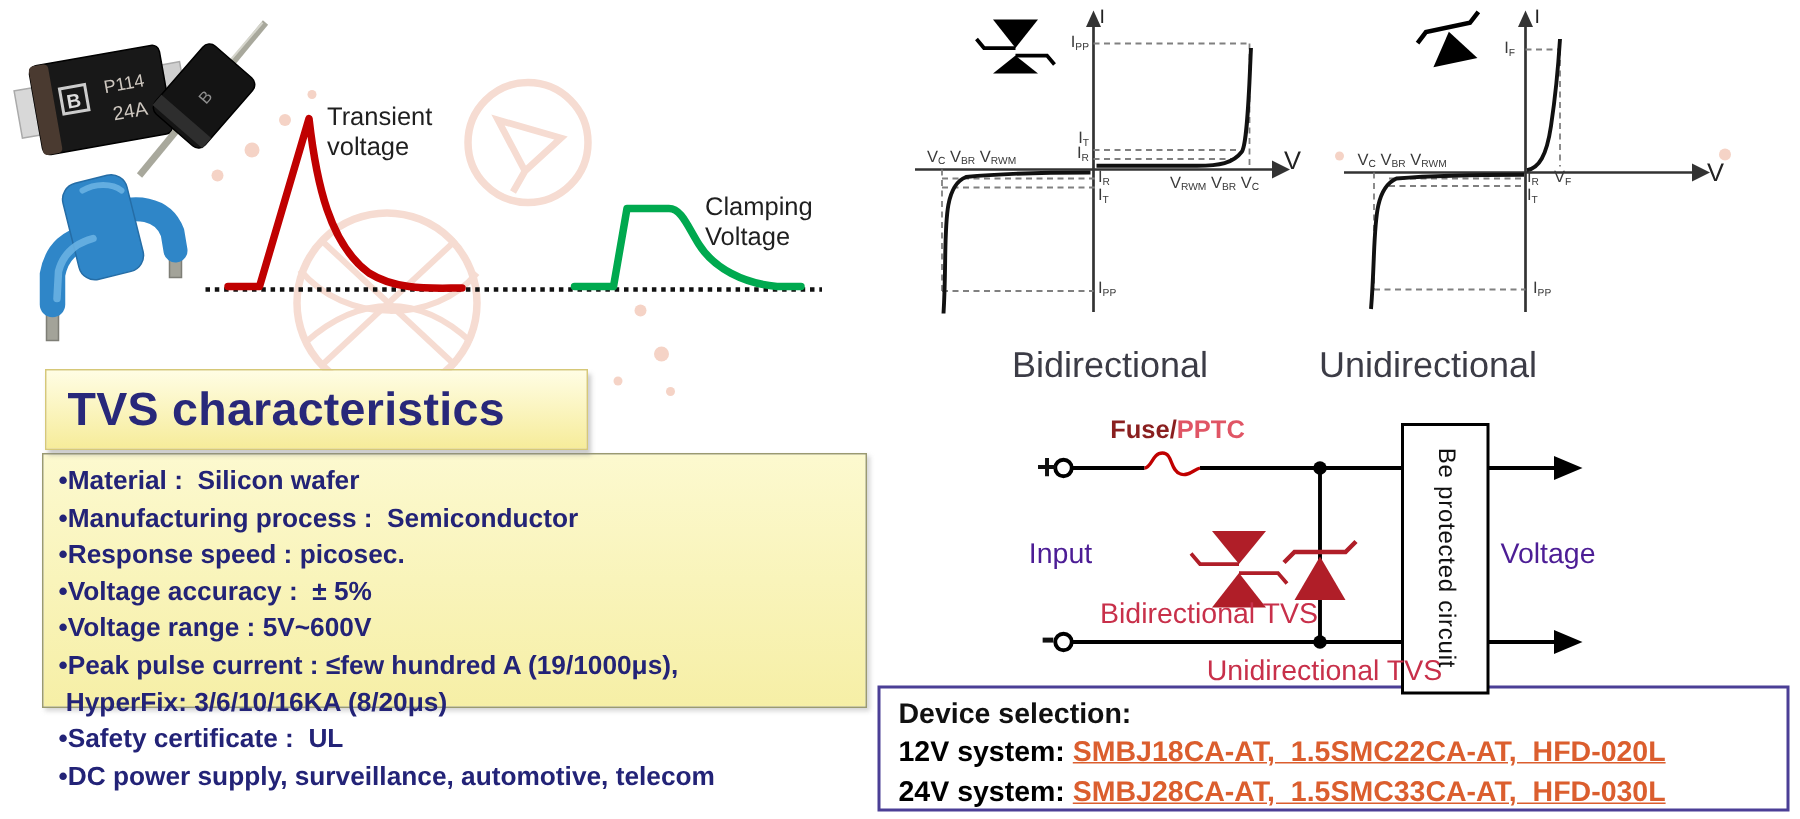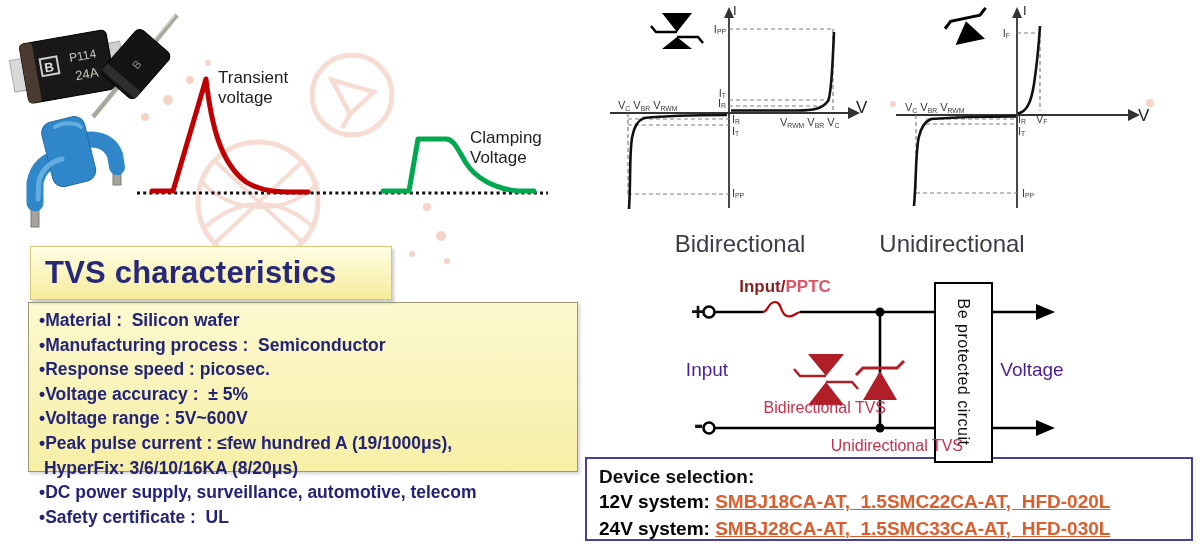--- a/index.html
+++ b/index.html
@@ -37,21 +37,21 @@
   .axisV{font-size:17px !important;color:#222;line-height:17px !important;}
   .axisI{font-size:13px !important;color:#222;line-height:13px !important;}
   
   .sec-header{position:absolute;z-index:2;font-size:24px;color:#3c3c46;text-align:center;line-height:26px;}
   .circ-text{position:absolute;z-index:5;white-space:nowrap;}
   .fuse-label{font-size:17px;font-weight:bold;text-align:center;}
   .fuse-dark{color:#8a1f1f;}
   .fuse-red{color:#e05565;}
   .io-label{font-size:19px;color:#4c1d95;text-align:center;}
   .term-sign{font-size:24px;font-weight:bold;color:#111;line-height:24px;}
-  .tvs-label{font-size:16px;color:#C8304A;text-align:right;}
+  .tvs-label{font-size:19px;color:#C8304A;text-align:center;}
   .protected-label{
     width:230px;height:24px;text-align:center;font-size:16px;color:#111;letter-spacing:.5px;
     transform:rotate(90deg);transform-origin:115px 12px;line-height:24px;
   }
   
   .device-box{
     left:585px;top:457px;width:608px;height:84px;z-index:3;background:#fff;
     border:2px solid #4B3F96;box-sizing:border-box;padding:5px 12px;
   }
   .device-heading{font-size:19px;font-weight:bold;color:#111;line-height:25px;}
@@ -140,22 +140,22 @@
   <h1>TVS characteristics</h1>
 </div>
 <div class="abs char-box">
   <div class="char-item">•Material :  Silicon wafer</div>
   <div class="char-item">•Manufacturing process :  Semiconductor</div>
   <div class="char-item">•Response speed : picosec.</div>
   <div class="char-item">•Voltage accuracy :  ± 5%</div>
   <div class="char-item">•Voltage range : 5V~600V</div>
   <div class="char-item">•Peak pulse current : ≤few hundred A (19/1000μs),</div>
   <div class="char-item"> HyperFix: 3/6/10/16KA (8/20μs)</div>
+  <div class="char-item">•Safety certificate :  UL</div>
   <div class="char-item">•DC power supply, surveillance, automotive, telecom</div>
-  <div class="char-item">•Safety certificate :  UL</div>
 </div>
 
 <svg class="abs z1" style="left:606px;top:6px;" width="260" height="212" viewBox="0 0 260 212">
   <g stroke="#333" stroke-width="1.8">
     <line x1="4" y1="107" x2="242" y2="107"></line>
     <line x1="123" y1="202" x2="123" y2="10"></line>
   </g>
   <polygon points="242,101 254,107 242,113" fill="#333"></polygon>
   <polygon points="118,12 123,1 128,12" fill="#333"></polygon>
   <g stroke="#808080" stroke-width="1.2" stroke-dasharray="4 3" fill="none">
@@ -247,20 +247,20 @@
   </g>
   <rect x="335" y="58" width="57" height="179" fill="#ffffff" stroke="#000" stroke-width="2"></rect>
   <g stroke="#000" stroke-width="2.6">
     <line x1="392" y1="87" x2="436" y2="87"></line>
     <line x1="392" y1="203" x2="436" y2="203"></line>
   </g>
   <polygon points="436,79 455,87 436,95" fill="#000"></polygon>
   <polygon points="436,195 455,203 436,211" fill="#000"></polygon>
 </svg>
 
-<div class="circ-text fuse-label" style="left:715px;top:277px;width:140px;"><span class="fuse-dark">Input/</span><span class="fuse-red">PPTC</span></div>
+<div class="circ-text fuse-label" style="left:715px;top:277px;width:140px;"><span class="fuse-dark">Fuse/</span><span class="fuse-red">PPTC</span></div>
 <div class="circ-text term-sign" style="left:691px;top:300px;">+</div>
 <div class="circ-text term-sign" style="left:694px;top:413px;font-size:28px;">-</div>
 <div class="circ-text io-label" style="left:670px;top:359px;width:74px;">Input</div>
 <div class="circ-text io-label" style="left:989px;top:359px;width:86px;">Voltage</div>
 <div class="circ-text tvs-label" style="left:726px;top:399px;width:160px;">Bidirectional TVS</div>
 <div class="circ-text tvs-label" style="left:803px;top:437px;width:160px;">Unidirectional TVS</div>
 <div class="circ-text protected-label" style="left:848px;top:360px;">Be protected circuit</div>
 
 </body></html>

